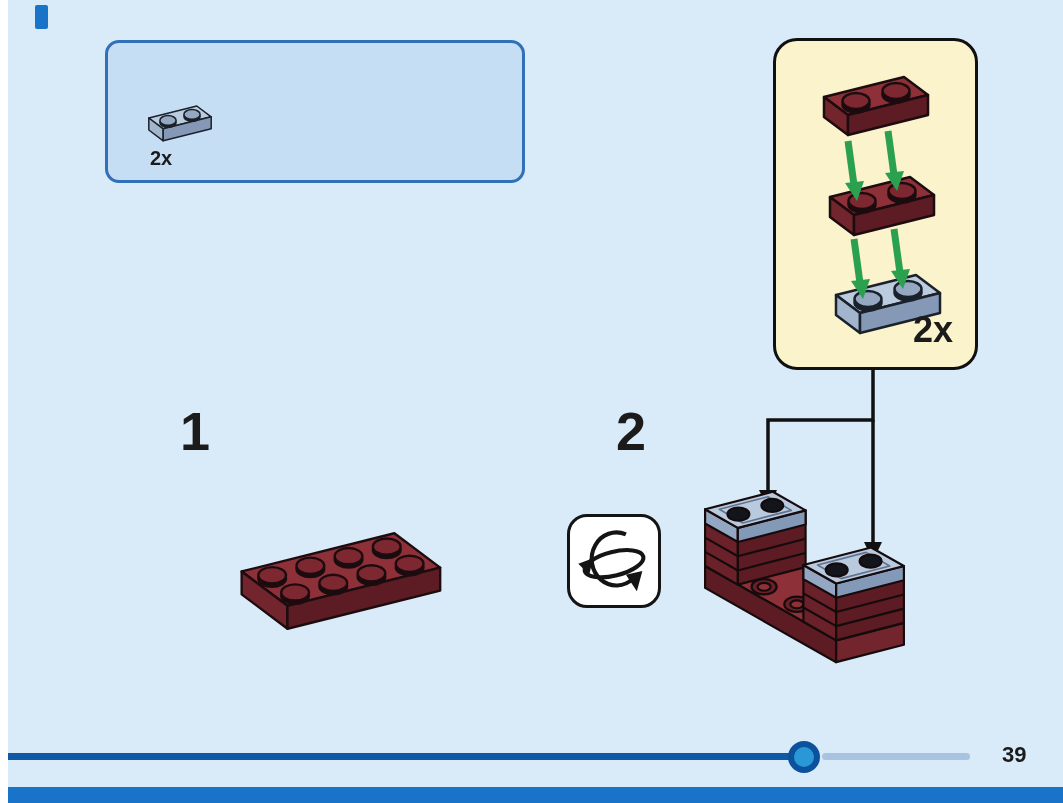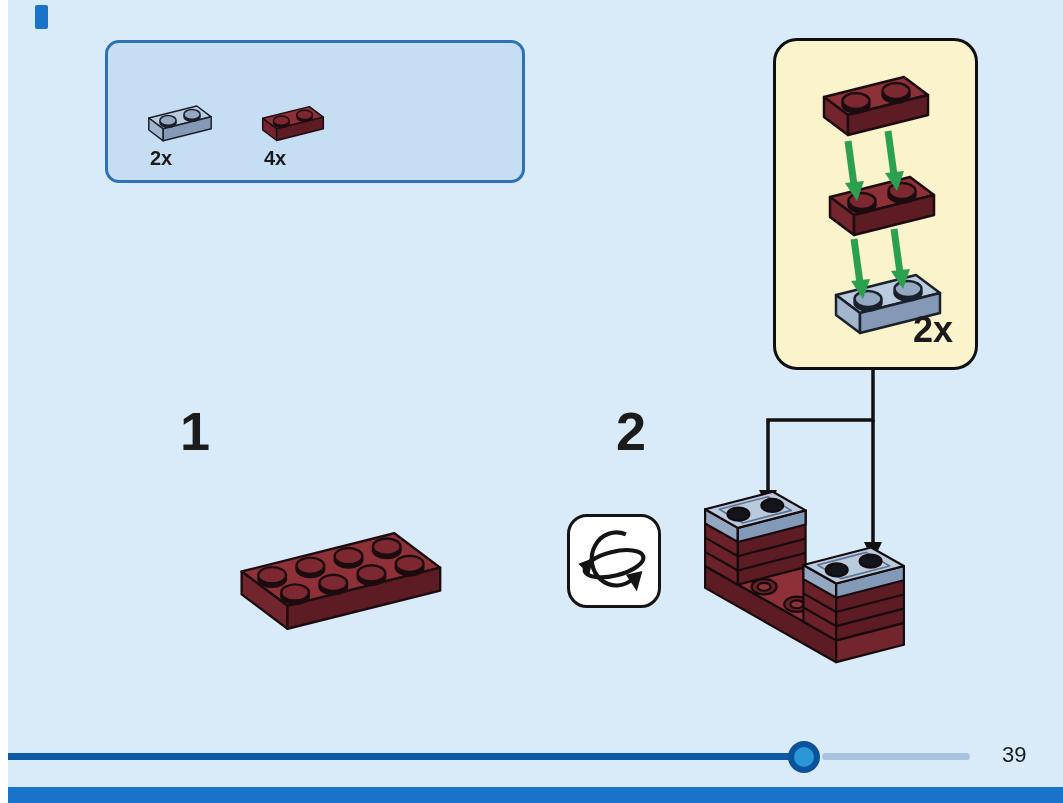--- a/index.html
+++ b/index.html
@@ -35,21 +35,21 @@
   .stack-svg{position:absolute;left:12px;top:16px;width:175px;height:295px;}
   .callout-count{position:absolute;right:22px;bottom:16px;font-size:36px;font-weight:700;}
   .connector-svg{position:absolute;left:745px;top:368px;width:160px;height:210px;}
   .assembly-svg{position:absolute;left:684px;top:435px;width:225px;height:auto;}
   .progress-track-dark{position:absolute;left:0;top:753px;width:784px;height:7px;background:#0e5aa7;}
   .progress-track-light{position:absolute;left:814px;top:753px;width:148px;height:7px;background:#a7c3e0;border-radius:4px;}
   .progress-knob{
     position:absolute;left:780px;top:741px;width:20px;height:20px;box-sizing:content-box;
     background:#2a97d6;border:6px solid #0b519c;border-radius:50%;
   }
-  .page-number{position:absolute;left:994px;top:742px;font-size:22px;font-weight:400;}
+  .page-number{position:absolute;left:994px;top:742px;font-size:22px;font-weight:700;}
   .footer-bar{position:absolute;left:0;bottom:0;width:100%;height:16px;background:#1973c9;}
   svg{display:block;}
 </style>
 </head>
 <body>
 
 <div class="canvas">
 
   <svg aria-hidden="true" style="position:absolute;width:0;height:0;overflow:hidden">
     <defs>
@@ -103,26 +103,20 @@
 
   <div class="corner-mark"></div>
 
   <div class="parts-box">
     <div class="part-item">
       <svg viewBox="0 0 120 85" style="width:72px">
           <use href="#plate12lb"></use>
         </svg>
       <div class="part-count">2x</div>
     </div>
-    <div class="part-item">
-      <svg viewBox="0 0 120 85" style="width:70px">
-          <use href="#plate12dr"></use>
-        </svg>
-      <div class="part-count">4x</div>
-    </div>
   </div>
 
 
   <div class="substep-label one">1</div>
   <svg class="step1-brick" viewBox="0 0 220 124">
       <use href="#plate24dr"></use>
     </svg>
 
   <div class="substep-label two">2</div>
 

